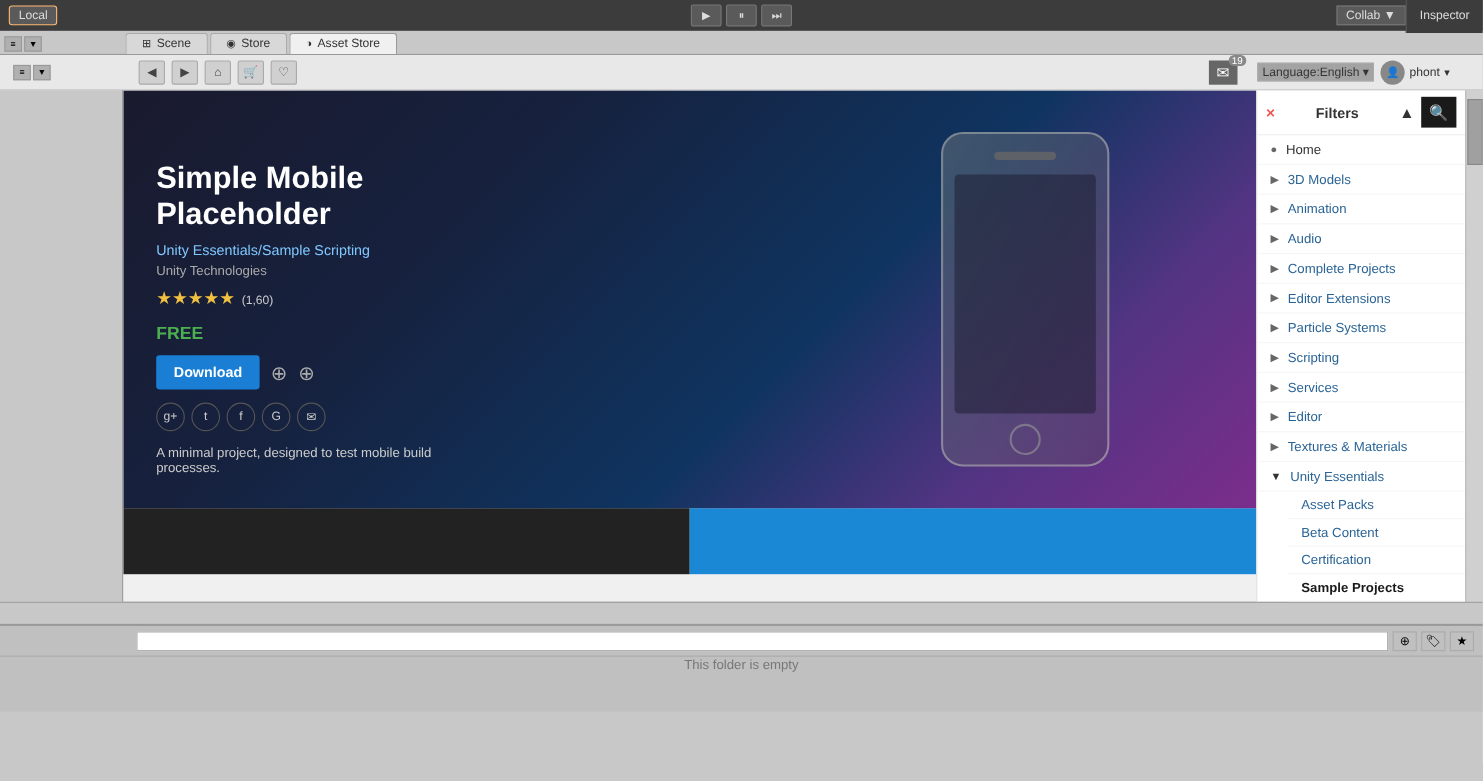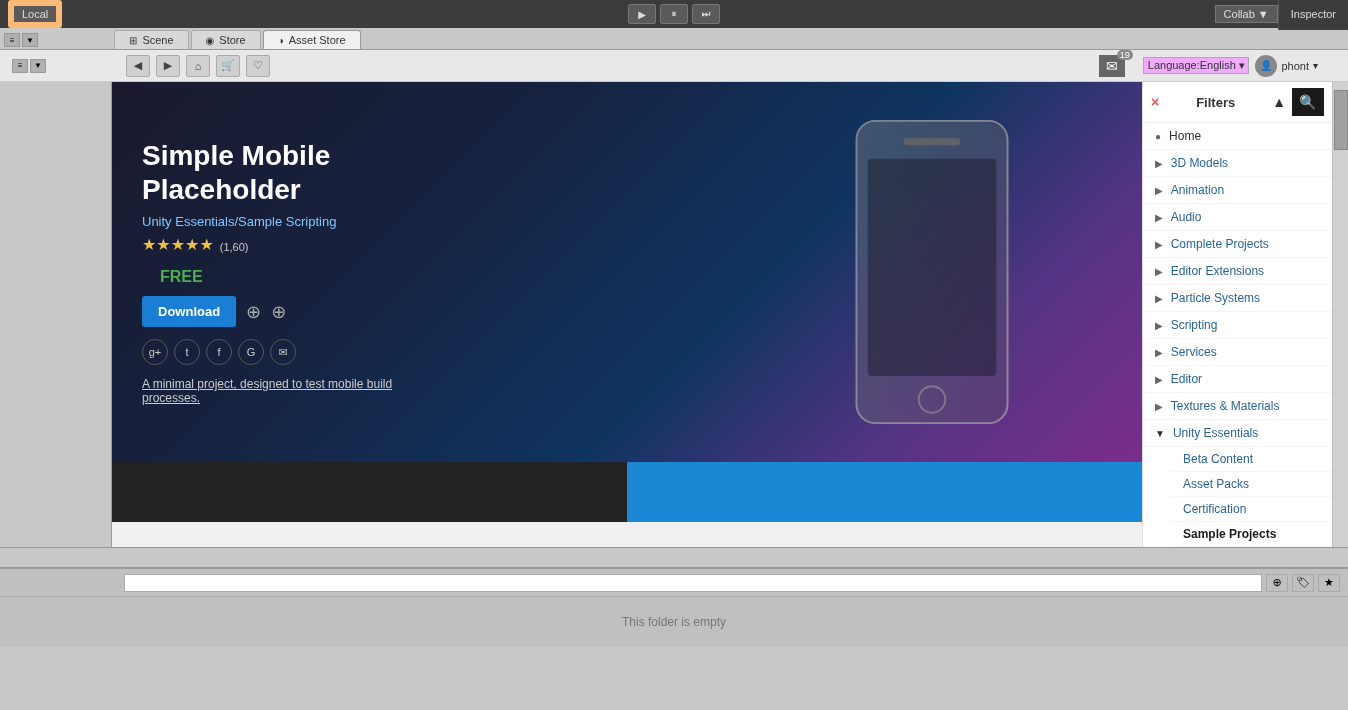--- a/index.html
+++ b/index.html
@@ -1,67 +1,67 @@
 <!DOCTYPE html>
 <html><head>
   <meta charset="utf-8">
   <style>
     * { box-sizing: border-box; margin: 0; padding: 0; }
     body { background: #c8c8c8; font-family: Arial, sans-serif; font-size: 12px; width: 1348px; height: 710px; overflow: hidden; }
 
     
     .top-bar { display: flex; align-items: center; background: #3c3c3c; height: 28px; position: relative; }
     .top-bar-left { display: flex; align-items: center; padding: 0 8px; }
-    .local-btn { background: #5a5a5a; color: #ddd; border: 6px solid #fdba74; padding: 2px 8px; font-size: 11px; border-radius: 3px; cursor: pointer; }
+    .local-btn { background: #5a5a5a; color: #ddd; border: 1px solid #fdba74; padding: 2px 8px; font-size: 11px; border-radius: 3px; cursor: pointer; }
     .top-center { position: absolute; left: 50%; transform: translateX(-50%); display: flex; gap: 4px; }
     .transport-btn { background: #5a5a5a; border: 1px solid #777; color: #ddd; width: 28px; height: 20px; display: flex; align-items: center; justify-content: center; cursor: pointer; font-size: 10px; border-radius: 2px; }
     .top-right { position: absolute; right: 0; display: flex; align-items: center; }
     .collab-btn { background: #5a5a5a; border: 1px solid #777; color: #ddd; padding: 2px 8px; font-size: 11px; cursor: pointer; }
     .inspector-tab { background: #3c3c3c; color: #ddd; padding: 2px 12px; font-size: 11px; border-left: 1px solid #555; height: 32px; display: flex; align-items: center; }
 
     
     .tab-bar { display: flex; align-items: flex-end; background: #c8c8c8; height: 22px; border-bottom: 1px solid #999; }
     .tab { padding: 3px 14px; font-size: 11px; cursor: pointer; border: 1px solid #aaa; border-bottom: none; border-radius: 3px 3px 0 0; background: #d8d8d8; color: #333; margin-left: 2px; display: flex; align-items: center; gap: 5px; }
     .tab.active { background: #f0f0f0; border-color: #999; }
     .tab-icon { font-size: 10px; }
 
     
     .left-panel { width: 112px; background: #c8c8c8; border-right: 1px solid #999; flex-shrink: 0; position: relative; }
     .panel-btn { background: #b0b0b0; border: 1px solid #999; width: 16px; height: 14px; font-size: 8px; display: flex; align-items: center; justify-content: center; cursor: pointer; }
 
     
     .store-nav { display: flex; align-items: center; background: #e8e8e8; border-bottom: 1px solid #ccc; padding: 4px 8px; gap: 6px; height: 32px; flex-shrink: 0; }
     .nav-btn { background: #d0d0d0; border: 1px solid #aaa; color: #444; width: 24px; height: 22px; display: flex; align-items: center; justify-content: center; cursor: pointer; font-size: 11px; border-radius: 2px; }
     .nav-btn.home { background: #d0d0d0; }
-    .lang-select { background: #f0abfc; border: 1px solid #aaa; color: #333; font-size: 11px; padding: 1px 4px; cursor: pointer; }
+    .lang-select { background: #a3a3a3; border: 1px solid #aaa; color: #333; font-size: 11px; padding: 1px 4px; cursor: pointer; }
     .user-area { display: flex; align-items: center; gap: 4px; }
     .avatar { width: 22px; height: 22px; background: #888; border-radius: 50%; display: flex; align-items: center; justify-content: center; color: white; font-size: 10px; }
     .username { font-size: 11px; color: #333; }
 
     
     .content-wrapper { display: flex; flex: 1; flex-direction: column; overflow: hidden; }
     .store-content-area { display: flex; flex: 1; overflow: hidden; position: relative; }
 
     
     .store-main { flex: 1; overflow-y: auto; background: #f0f0f0; position: relative; }
 
     
-    .hero { background: linear-gradient(135deg, #1a1a2e 0%, #16213e 30%, #0f3460 60%, #533483 80%, #7b2d8b 100%); padding: 30px 30px 30px 30px; position: relative; min-height: 380px; display: flex; align-items: center; }
+    .hero { background: linear-gradient(135deg, #1a1a2e 0%, #16213e 30%, #0f3460 60%, #533483 80%, #7b2d8b 100%); padding: 30px 30px 30px 30px; position: relative; min-height: 380px; display: flex; align-items: flex-end; }
     .hero-text { color: white; max-width: 400px; z-index: 2; }
     .hero-title { font-size: 28px; font-weight: bold; line-height: 1.2; margin-bottom: 8px; }
     .hero-subtitle { color: #7fc8ff; font-size: 13px; margin-bottom: 4px; }
     .hero-author { color: #aaa; font-size: 12px; margin-bottom: 8px; }
     .hero-stars { color: #f0c040; font-size: 16px; margin-bottom: 4px; }
-    .hero-price { color: #4caf50; font-size: 16px; font-weight: bold; margin: 10px 18px; }
+    .hero-price { color: #4caf50; font-size: 16px; font-weight: bold; margin: 10px 0; }
     .download-btn { background: #1a7fd4; color: white; border: none; padding: 8px 16px; font-size: 13px; font-weight: bold; cursor: pointer; border-radius: 3px; }
     .hero-actions { display: flex; align-items: center; gap: 10px; margin-top: 8px; }
     .action-icon { color: #aaa; font-size: 18px; cursor: pointer; }
     .social-icons { display: flex; gap: 6px; margin-top: 12px; }
     .social-icon { width: 26px; height: 26px; border: 1px solid #555; border-radius: 50%; display: flex; align-items: center; justify-content: center; color: #ccc; font-size: 11px; cursor: pointer; }
-    .hero-description { color: #ccc; font-size: 12px; margin-top: 12px; max-width: 300px; text-decoration: underline; }
+    .hero-description { color: #ccc; font-size: 12px; margin-top: 12px; max-width: 300px; }
     .hero-phone { position: absolute; right: 50px; top: 20px; width: 320px; height: 340px; }
     .phone-svg { width: 100%; height: 100%; }
 
     
     .filters-sidebar { width: 190px; background: white; border-left: 1px solid #ddd; flex-shrink: 0; overflow-y: auto; }
     .filters-header { display: flex; align-items: center; justify-content: flex-end; padding: 6px 8px; border-bottom: 1px solid #eee; gap: 6px; }
     .filter-x { color: #e55; font-size: 14px; cursor: pointer; font-weight: bold; }
     .filter-label { font-size: 13px; color: #333; font-weight: bold; flex: 1; text-align: center; }
     .filter-sort { color: #333; font-size: 14px; cursor: pointer; }
     .filter-search-btn { background: #1a1a1a; color: white; border: none; width: 32px; height: 28px; cursor: pointer; display: flex; align-items: center; justify-content: center; font-size: 14px; }
@@ -83,21 +83,21 @@
     .scroll-thumb { width: 14px; background: #a0a0a0; height: 60px; margin-top: 8px; border: 1px solid #888; cursor: pointer; }
 
     
     .bottom-strip { height: 20px; background: #c8c8c8; border-top: 1px solid #999; display: flex; align-items: center; }
 
     
     .bottom-panel { height: 80px; background: #c0c0c0; border-top: 2px solid #999; }
     .bottom-toolbar { display: flex; align-items: center; padding: 4px 8px; gap: 4px; border-bottom: 1px solid #aaa; height: 28px; }
     .bottom-search { flex: 1; background: white; border: 1px solid #aaa; height: 18px; font-size: 11px; padding: 0 4px; }
     .bottom-btn { background: #c0c0c0; border: 1px solid #aaa; width: 22px; height: 18px; display: flex; align-items: center; justify-content: center; cursor: pointer; font-size: 11px; }
-    .bottom-content { display: flex; align-items: center; justify-content: center; height: 50px; color: #777; font-size: 12px; }
+    .bottom-content { display: flex; justify-content: center; height: 50px; color: #777; font-size: 12px; }
 
     .hero-bottom { display: flex; height: 60px; }
     .hb-black { background: #222; flex: 1; }
     .hb-blue { background: #1a88d4; flex: 1; }
   </style>
 </head>
 <body>
 
 <div class="top-bar">
   <div class="top-bar-left">
@@ -165,20 +165,21 @@
     <div style="flex:1; display:flex; flex-direction:column; overflow:hidden;">
 
       <div style="display:flex; flex:1; overflow:hidden;">
 
         <div class="store-main" style="flex:1; overflow:hidden;">
           <div class="hero">
             <div class="hero-text">
               <div class="hero-title" style="white-space:pre-line;">Simple Mobile
 Placeholder</div>
               <div class="hero-subtitle">Unity Essentials/Sample Scripting</div>
+              <div class="hero-author">Unity Technologies</div>
               <div style="display:flex; align-items:center; gap:6px; margin: 6px 0;">
                 <span class="hero-stars">★★★★★</span>
                 <span style="color:#ccc; font-size:11px;">(1,60)</span>
               </div>
               <div class="hero-price">FREE</div>
               <div class="hero-actions">
                 <button class="download-btn">Download</button>
                 <span class="action-icon">⊕</span>
                 <span class="action-icon">⊕</span>
               </div>
@@ -269,22 +270,22 @@
           <div class="filter-item">
             <span class="arrow">▶</span>
             <span>Textures &amp; Materials</span>
           </div>
           <div class="filter-item expanded">
             <span class="arrow" style="color:#333;">▼</span>
             <span>Unity Essentials</span>
           </div>
 
           <div class="sub-items">
+            <div class="sub-item">Asset Packs</div>
             <div class="sub-item">Beta Content</div>
-            <div class="sub-item">Asset Packs</div>
             <div class="sub-item">Certification</div>
             <div class="sub-item active">Sample Projects</div>
           </div>
         </div>
 
         <div class="scroll-area">
           <div class="scroll-thumb"></div>
         </div>
 
       </div>

